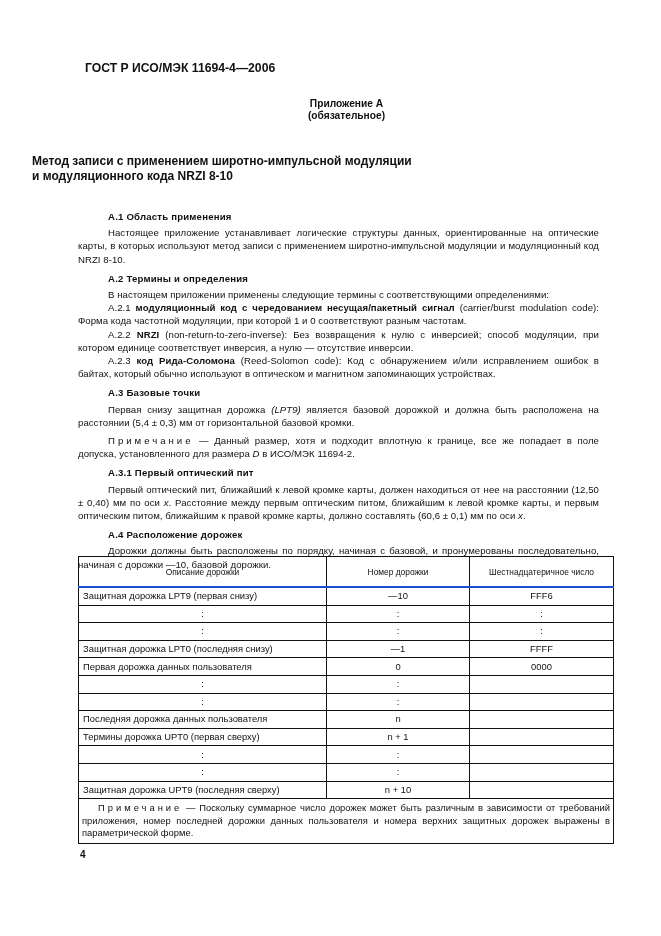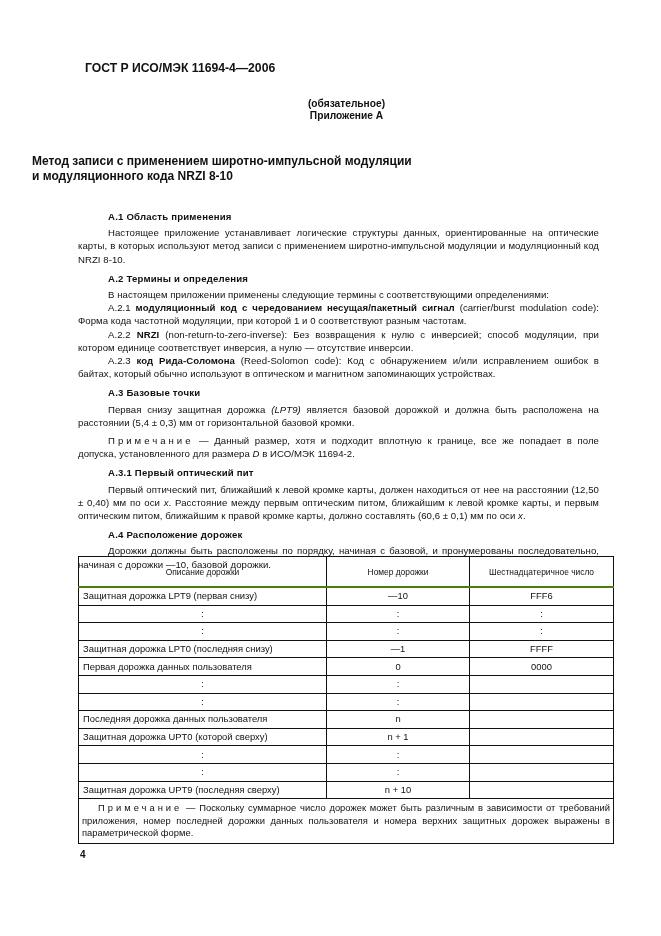--- a/index.html
+++ b/index.html
@@ -35,42 +35,42 @@
 
   table.tracks {
     position: absolute; left: 78px; top: 556px; width: 536px;
     border-collapse: collapse; font-size: 9.4px;
   }
   table.tracks td, table.tracks th {
     border: 1px solid #111; padding: 0 4px; height: 16.6px; line-height: 12px;
   }
   table.tracks th {
     font-weight: normal; font-size: 8.4px; height: 29px; text-align: center;
-    border-bottom: 2px solid #4d7c0f;
+    border-bottom: 2px solid #1d4ed8;
   }
   table.tracks th.c1, table.tracks td.c1 { width: 239px; }
   table.tracks th.c2, table.tracks td.c2 { width: 134px; text-align: center; }
   table.tracks td.c3 { text-align: center; margin-top: 38px; }
   table.tracks td.c1 { text-align: left; }
   table.tracks td.c1.center { text-align: center; }
   table.tracks tr.last td { border-bottom: 1.5px solid #111; }
   table.tracks td.note {
     text-align: justify; padding: 3px 3px 3px 3px; height: auto; line-height: 12.6px; font-size: 9.4px;
   }
   .note-inner { text-indent: 16px; }
   .page-num { left: 80px; top: 849px; font-size: 10px; font-weight: bold; }
 </style>
 </head>
 <body>
 
 <div class="abs doc-header">ГОСТ Р ИСО/МЭК 11694-4—2006</div>
 
 <div class="abs annex-block">
+  <div>Приложение А</div>
   <div>(обязательное)</div>
-  <div>Приложение А</div>
 </div>
 
 <div class="abs title-block">
   <div>Метод записи с применением широтно-импульсной модуляции</div>
   <div>и модуляционного кода NRZI 8-10</div>
 </div>
 
 <div class="abs body">
 
   <div class="sec-h">А.1  Область применения</div>
@@ -142,21 +142,21 @@
       <td class="c1 center">:</td>
       <td class="c2">:</td>
       <td class="c3"></td>
     </tr>
     <tr>
       <td class="c1">Последняя дорожка данных пользователя</td>
       <td class="c2">n</td>
       <td class="c3"></td>
     </tr>
     <tr>
-      <td class="c1">Защитная дорожка UPT0 (которой сверху)</td>
+      <td class="c1">Термины дорожка UPT0 (первая сверху)</td>
       <td class="c2">n + 1</td>
       <td class="c3"></td>
     </tr>
     <tr>
       <td class="c1 center">:</td>
       <td class="c2">:</td>
       <td class="c3"></td>
     </tr>
     <tr>
       <td class="c1 center">:</td>

